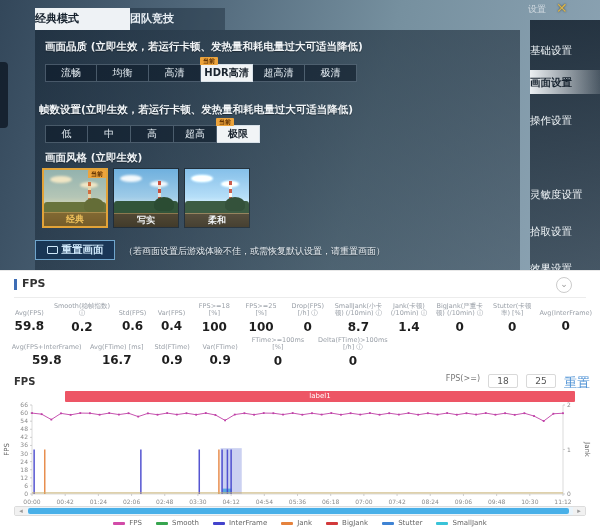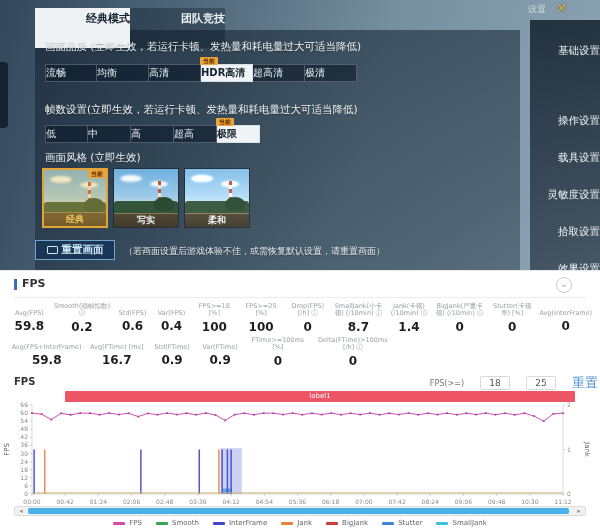--- a/index.html
+++ b/index.html
@@ -6,26 +6,26 @@
   body{font-family:"DejaVu Sans","Liberation Sans",sans-serif;background:#fff}
   #app{position:relative;width:600px;height:531px;overflow:hidden;background:#fff}
 
   
   .game{position:absolute;left:0;top:0;width:600px;height:270px;overflow:hidden;
     background:linear-gradient(105deg,#33475a 0%,#4d6477 26%,#76909f 60%,#8fa6b6 100%)}
   .left-edge-tab{position:absolute;left:0;top:62px;width:8px;height:66px;background:rgba(14,24,36,.8);border-radius:0 4px 4px 0}
   .panel{position:absolute;left:35px;top:30px;width:485px;height:240px;
     background:linear-gradient(180deg,rgba(12,26,40,.52),rgba(12,26,40,.38))}
   .tabs{position:absolute;left:35px;top:8px;display:flex}
-  .tab{width:95px;height:40px;line-height:22px;text-align:right;font-size:11px;font-weight:bold;
+  .tab{width:95px;height:22px;line-height:22px;text-align:left;font-size:11px;font-weight:bold;
     color:#e9eff4;background:rgba(10,22,36,.35);cursor:pointer}
   .tab.sel{background:#eef2f5;color:#15212d}
-  .sec-title{position:absolute;color:#f0f4f7;font-size:10.5px;font-weight:normal;text-shadow:0 1px 1px rgba(0,0,0,.4)}
+  .sec-title{position:absolute;color:#f0f4f7;font-size:10.5px;font-weight:bold;text-shadow:0 1px 1px rgba(0,0,0,.4)}
   .optrow{position:absolute;display:flex}
-  .opt{height:18px;line-height:16px;font-size:10px;color:#e3ebf1;
+  .opt{height:18px;line-height:16px;text-align:center;font-size:10px;color:#e3ebf1;
     background:rgba(8,20,34,.55);border:1px solid rgba(170,190,205,.35);border-left-width:0;position:relative;cursor:pointer}
   .opt:first-child{border-left-width:1px}
   .opt.sel{background:#f1f4f6;color:#1a242e;font-weight:bold}
   .badge{position:absolute;top:-8px;left:-1px;height:8px;line-height:8px;padding:0 3px;
     font-size:6px;color:#5d2e00;background:#eda43c;border-radius:1px 1px 1px 0;font-weight:bold}
   .q .opt{width:52px}
   .f .opt{width:43px}
   
   .thumbs{position:absolute;left:42px;top:168px;display:flex;gap:5px}
   .thumb{position:relative;width:66px;height:60px;overflow:hidden;border:1px solid rgba(0,0,0,.35);cursor:pointer}
@@ -49,40 +49,40 @@
   
   .reset-btn{position:absolute;left:35px;top:240px;width:80px;height:20px;display:flex;align-items:center;justify-content:center;gap:4px;
     background:rgba(24,53,86,.92);border:1px solid #6fa5cc;color:#cfe8fa;font-size:10.5px;font-weight:bold;cursor:pointer}
   .reset-glyph{display:inline-block;width:11px;height:8px;border:1.5px solid #cfe8fa;border-radius:1px}
   .reset-note{position:absolute;left:124px;top:245px;color:#e8eef3;font-size:9px;text-shadow:0 1px 1px rgba(0,0,0,.4)}
   
   .sidebar{position:absolute;left:530px;top:20px;width:70px;height:250px;
     background:linear-gradient(180deg,rgba(9,21,34,.78),rgba(9,21,34,.55))}
   .sb-header{position:absolute;left:528px;top:3px;color:#cfd8df;font-size:9px}
   .sb-close{position:absolute;left:556px;top:0;color:#d8b34a;font-size:14px;font-weight:bold;cursor:pointer;text-shadow:0 0 2px rgba(0,0,0,.6)}
-  .sb-item{position:absolute;left:530px;width:70px;height:24px;line-height:24px;text-align:right;
+  .sb-item{position:absolute;left:530px;width:70px;height:24px;line-height:24px;text-align:left;
     color:#eef3f6;font-size:10.5px;cursor:pointer}
   .sb-item.sel{background:linear-gradient(90deg,rgba(246,249,251,.95),rgba(246,249,251,.15));color:#16222e;font-weight:bold}
 
   
   .fpspanel{position:absolute;left:0;top:270px;width:600px;height:261px;background:#fff;border-top:1px solid #e8e8e8}
   .fp-accent{position:absolute;left:14px;top:8px;width:3px;height:11px;background:#3e6db5}
   .fp-title{position:absolute;left:22px;top:6px;font-size:11px;font-weight:bold;color:#333}
   .fp-collapse{position:absolute;left:556px;top:6px;width:16px;height:16px;border:1px solid #ccc;border-radius:50%;
     color:#999;font-size:9px;line-height:13px;text-align:center;cursor:pointer;background:#fff}
   .fp-divider{position:absolute;left:14px;top:26px;width:572px;height:1px;background:#ececec}
   .mrow{position:absolute;display:flex;align-items:flex-start}
   .mrow1{left:8px;top:32px;width:586px}
   .mrow2{left:8px;top:66px;width:386px}
   .metric{text-align:center;padding:0 2px}
   .m-label{font-size:6.5px;color:#9aa0a8;line-height:1.15;min-height:14px;display:flex;align-items:flex-end;justify-content:center}
   .m-value{font-size:12px;font-weight:bold;color:#1e1e1e;margin-top:2px}
   
   .ch-title{position:absolute;left:14px;top:105px;font-size:10px;font-weight:bold;color:#333}
-  .ch-controls{position:absolute;right:2px;top:103px;display:flex;align-items:center;gap:16px}
+  .ch-controls{position:absolute;right:10px;top:103px;display:flex;gap:8px}
   .ch-controls .lab{font-size:8px;color:#777}
   .thr{width:30px;height:14px;border:1px solid #d9d9d9;border-radius:2px;font-size:9px;color:#555;text-align:center;font-family:inherit}
   .reset-link{font-size:13px;color:#4a8fd4;cursor:pointer}
   .band{position:absolute;left:65px;top:120px;width:510px;height:11px;line-height:11px;text-align:center;
     color:#fff;font-size:7px;border-radius:1px}
   #fps-plot{position:absolute;left:0;top:131px}
   
   .scrollbar{position:absolute;left:14px;top:235px;width:572px;height:10px;display:flex;border:1px solid #dcdcdc;border-radius:2px;overflow:hidden}
   .sb-arrow{width:12px;background:#f1f1f1;color:#999;font-size:7px;line-height:9px;text-align:center;cursor:pointer;flex:none}
   .sb-track{flex:1;background:#e9f4fb;position:relative;cursor:pointer}
@@ -113,21 +113,21 @@
       <div class="opt">均衡</div>
       <div class="opt">高清</div>
       <div class="opt sel">
         <span class="badge">当前</span>
         <span>HDR高清</span>
       </div>
       <div class="opt">超高清</div>
       <div class="opt">极清</div>
     </div>
 
-    <div class="sec-title" style="left:45px;top:103px">帧数设置(立即生效，若运行卡顿、发热量和耗电量过大可适当降低)</div>
+    <div class="sec-title" style="left:39px;top:103px">帧数设置(立即生效，若运行卡顿、发热量和耗电量过大可适当降低)</div>
     <div class="optrow f" style="left:45px;top:125px">
       <div class="opt">低</div>
       <div class="opt">中</div>
       <div class="opt">高</div>
       <div class="opt">超高</div>
       <div class="opt sel">
         <span class="badge">当前</span>
         <span>极限</span>
       </div>
     </div>
@@ -177,22 +177,22 @@
     <div class="reset-btn">
       <span class="reset-glyph"></span>
       <span>重置画面</span>
     </div>
     <div class="reset-note">（若画面设置后游戏体验不佳，或需恢复默认设置，请重置画面）</div>
 
     <div class="sb-header">设置</div>
     <div class="sb-close">✕</div>
     <div class="sidebar"></div>
     <div class="sb-item" style="top:38px">基础设置</div>
+    <div class="sb-item sel" style="top:70px">画面设置</div>
     <div class="sb-item" style="top:108px">操作设置</div>
-    <div class="sb-item" style="top:145px">载具设置</div>
     <div class="sb-item" style="top:182px">灵敏度设置</div>
     <div class="sb-item" style="top:219px">拾取设置</div>
     <div class="sb-item" style="top:256px">效果设置</div>
   </div>
 
   <div class="fpspanel">
     <div class="fp-accent"></div>
     <div class="fp-title">FPS</div>
     <div class="fp-collapse">⌄</div>
     <div class="fp-divider"></div>

